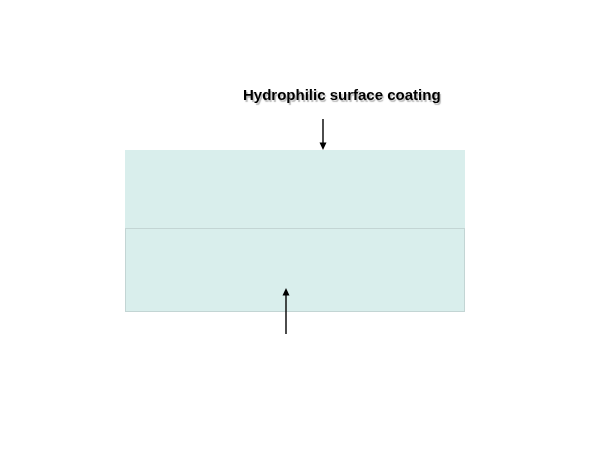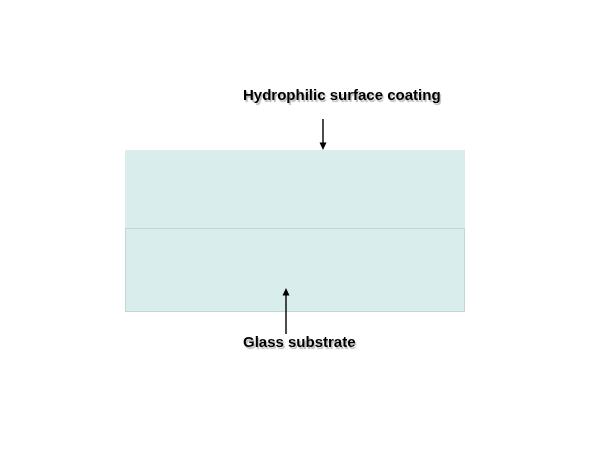--- a/index.html
+++ b/index.html
@@ -67,15 +67,14 @@
 
   <div class="layer" id="layer-coating"></div>
 
   <div class="layer" id="layer-substrate"></div>
 
   <svg id="arrow-up" class="arrow" width="10" height="46" viewBox="0 0 10 46">
     <polygon points="5,0 1.5,7.5 8.5,7.5" fill="#000000"></polygon>
     <line x1="5" y1="6" x2="5" y2="46" stroke="#000000" stroke-width="1.4"></line>
   </svg>
 
-  <div class="diagram-label" id="label-substrate">Glass substrate</div>
 
 </div>
 
 </body></html>

